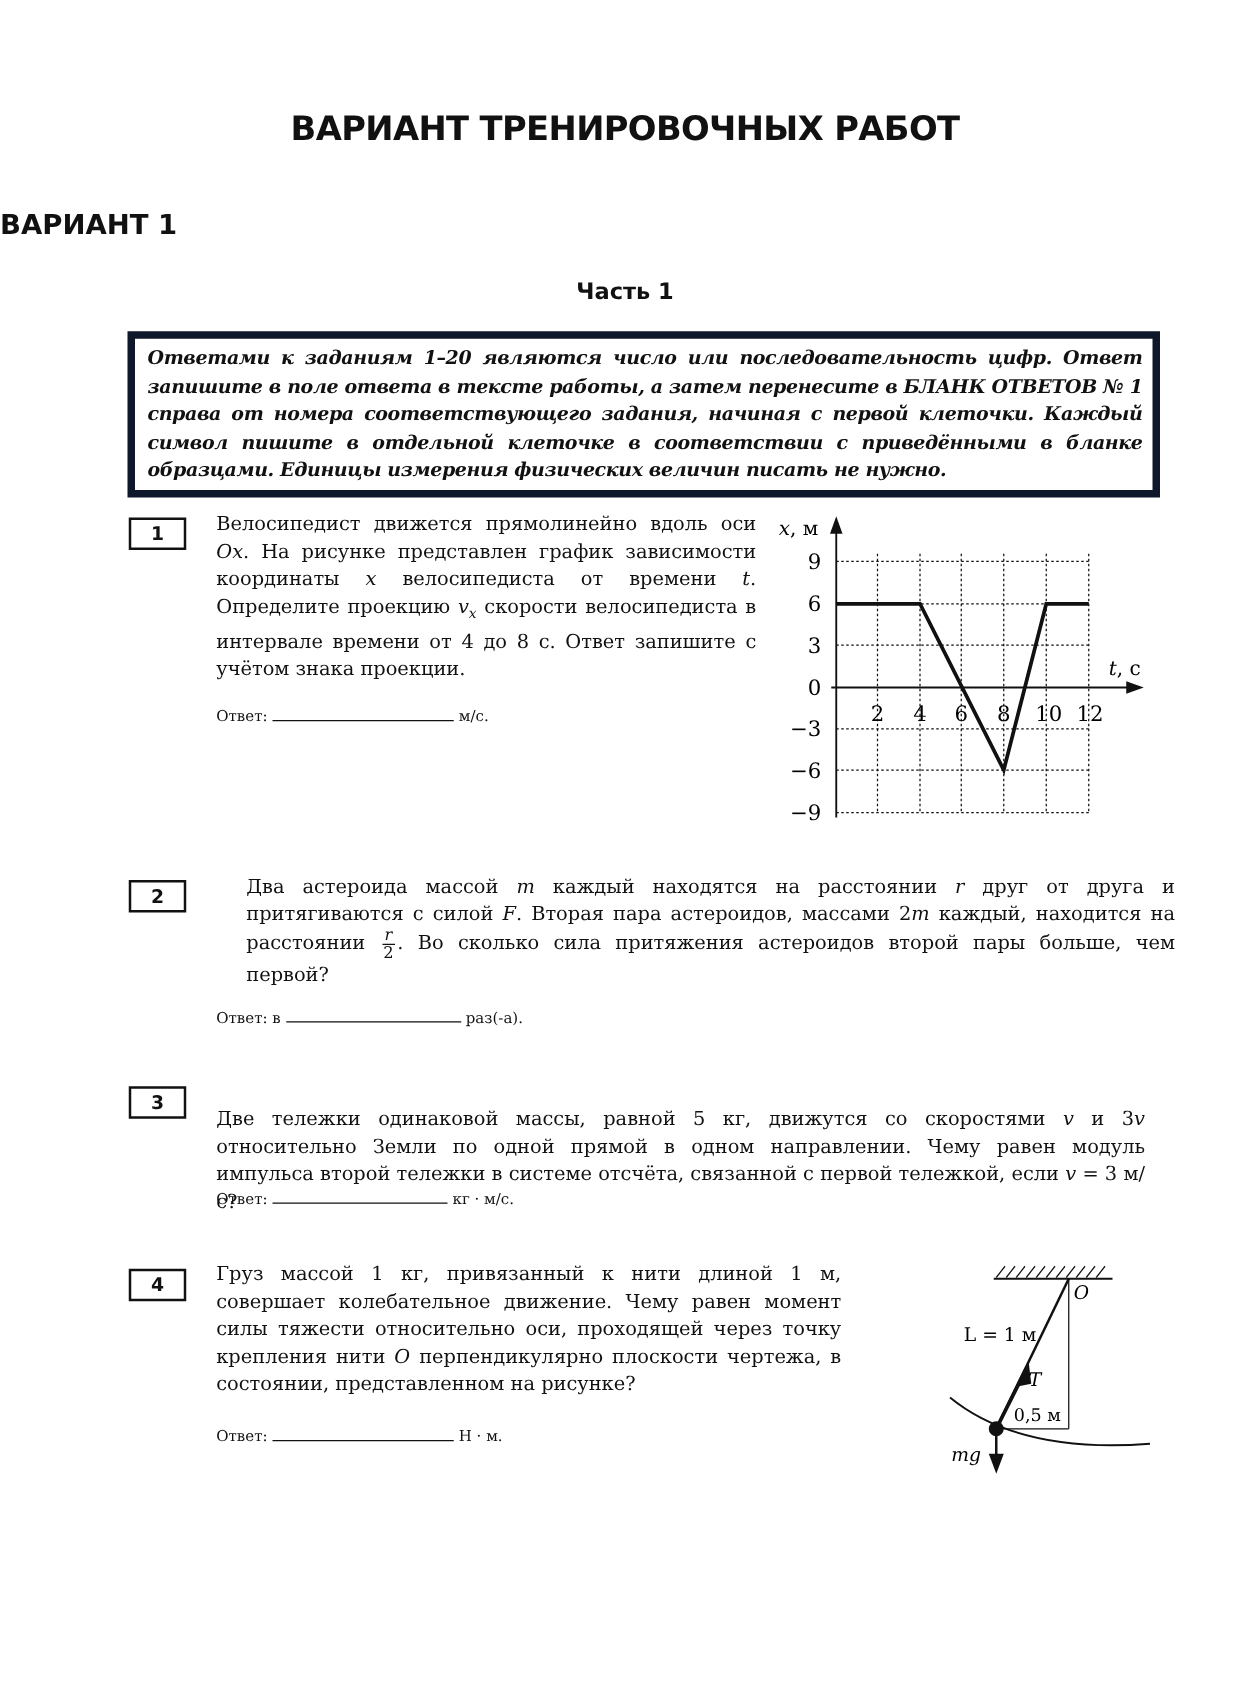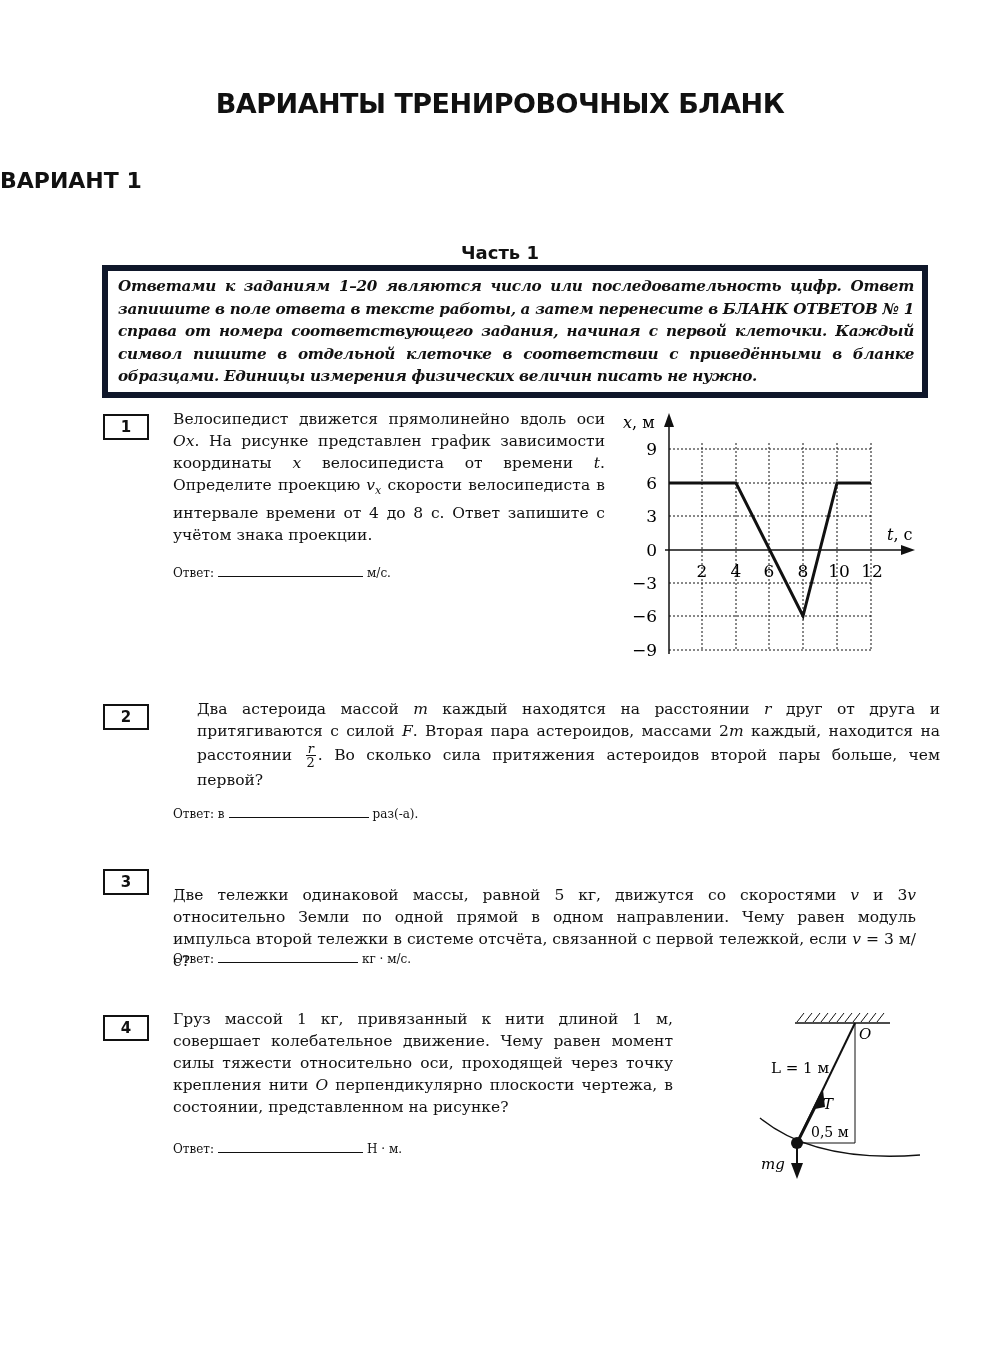--- a/index.html
+++ b/index.html
@@ -1,34 +1,34 @@
 <!DOCTYPE html>
 <html><head>
 <meta charset="utf-8">
 <style>
   html, body { margin: 0; padding: 0; background: #ffffff; }
   body { width: 1000px; height: 1349px; position: relative; overflow: hidden; color: #111; font-family: "DejaVu Serif", serif; }
   .h1 { position: absolute; left: 0; width: 1000px; top: 88px; text-align: center; font-family: "DejaVu Sans", sans-serif; font-weight: bold; font-size: 27px; letter-spacing: -0.5px; }
   .h2 { position: absolute; left: 0; width: 1000px; top: 168px; font-family: "DejaVu Sans", sans-serif; font-weight: bold; font-size: 22px; }
-  .h3 { position: absolute; left: 0; width: 1000px; top: 223px; text-align: center; font-family: "DejaVu Sans", sans-serif; font-weight: bold; font-size: 18px; margin-top: 19px; }
+  .h3 { position: absolute; left: 0; width: 1000px; top: 223px; text-align: center; font-family: "DejaVu Sans", sans-serif; font-weight: bold; font-size: 18px; }
   .instr { position: absolute; left: 102px; top: 265px; width: 796px; border: 6px solid #0f172a; padding: 4px 8px 4px 10px; font-family: "DejaVu Serif", serif; font-style: italic; font-weight: bold; font-size: 15.2px; line-height: 22.6px; text-align: justify; letter-spacing: -0.3px; }
   .num { position: absolute; left: 103px; width: 42px; height: 22px; border: 2px solid #111; text-align: center; font-family: "DejaVu Sans", sans-serif; font-weight: bold; font-size: 15px; line-height: 22px; }
   .qtext { position: absolute; left: 173px; font-family: "DejaVu Serif", serif; font-size: 15.5px; line-height: 22px; text-align: justify; }
   .answer { position: absolute; left: 173px; font-family: "DejaVu Serif", serif; font-size: 12px; }
   .blank { display: inline-block; border-bottom: 1px solid #111; height: 14px; vertical-align: baseline; margin: 0 4px; }
   i.v { font-style: italic; }
   .frac { display: inline-block; vertical-align: middle; text-align: center; font-size: 13px; line-height: 13px; margin: 0 2px; }
   .frac span { display: block; }
   .frac .top { border-bottom: 1px solid #111; font-style: italic; padding: 0 2px; }
   svg text { font-family: "DejaVu Serif", serif; }
 </style>
 </head>
 <body>
 
-<div class="h1">ВАРИАНТЫ ТРЕНИРОВОЧНЫХ БЛАНК</div>
+<div class="h1">ВАРИАНТ ТРЕНИРОВОЧНЫХ РАБОТ</div>
 <div class="h2">ВАРИАНТ 1</div>
 <div class="h3">Часть 1</div>
 
 <div class="instr">Ответами к заданиям 1–20 являются число или последовательность цифр. Ответ запишите в поле ответа в тексте работы, а затем перенесите в БЛАНК ОТВЕТОВ № 1 справа от номера соответствующего задания, начиная с первой клеточки. Каждый символ пишите в отдельной клеточке в соответствии с приведёнными в бланке образцами. Единицы измерения физических величин писать не нужно.</div>
 
 <div class="num" style="top:414px;">1</div>
 <div class="qtext" style="top:408px; width:432px;">
   <span>Велосипедист движется прямолинейно вдоль оси </span><i class="v">Ox</i><span>. На рисунке представлен график зависимости координаты </span><i class="v">x</i><span> велосипедиста от времени </span><i class="v">t</i><span>. Определите проекцию </span><i class="v">v</i><sub style="font-style:italic;font-size:11px;">x</sub><span> скорости велосипедиста в интервале времени от 4 до 8 с. Ответ запишите с учётом знака проекции.</span>
 </div>
 <div class="answer" style="top:562px;">

